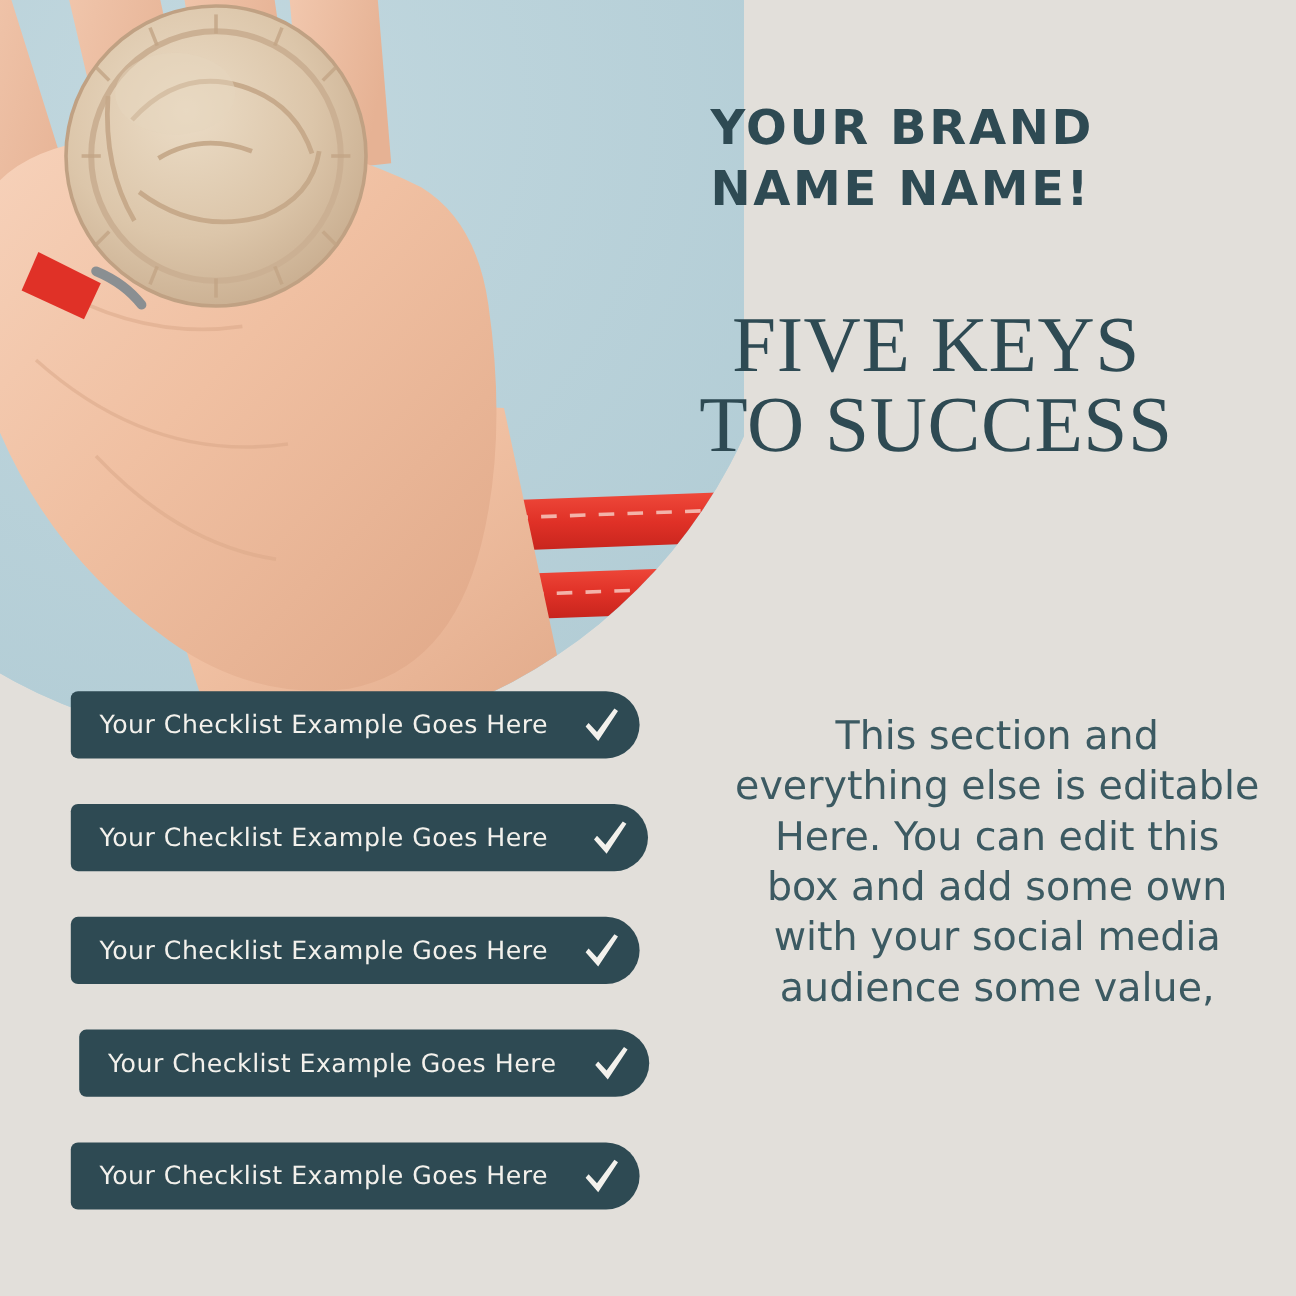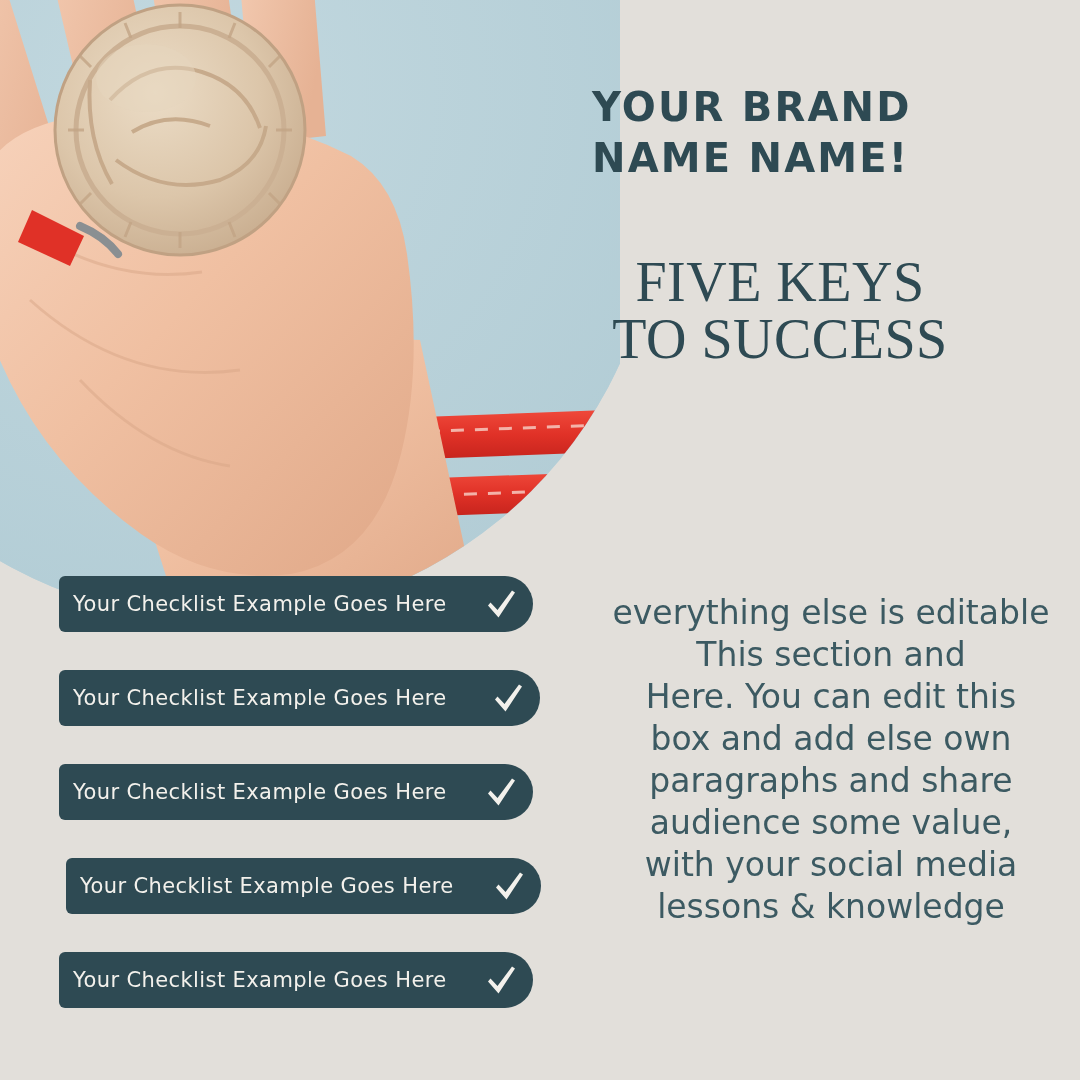--- a/index.html
+++ b/index.html
@@ -59,21 +59,21 @@
   .brand .ln { display: block; white-space: nowrap; }
 
   .headline {
     position: absolute;
     left: 500px;
     top: 254px;
     width: 560px;
     text-align: center;
     color: #2E4A53;
     font-family: "Liberation Serif", "DejaVu Serif", serif;
-    font-size: 56px;
+    font-size: 66px;
     line-height: 1.02;
     letter-spacing: 0.5px;
   }
   .headline .ln { display: block; white-space: nowrap; }
 
   .paragraph {
     position: absolute;
     left: 600px;
     top: 592px;
     width: 462px;
@@ -94,21 +94,21 @@
     width: 600px;
   }
   .pill {
     position: absolute;
     height: 56px;
     background: #2E4A53;
     border-radius: 6px 28px 28px 6px;
     display: flex;
     align-items: center;
     box-sizing: border-box;
-    padding-left: 14px;
+    padding-left: 24px;
     padding-right: 12px;
   }
   .pill-label {
     color: #F3F1EC;
     font-family: "DejaVu Sans", sans-serif;
     font-size: 21px;
     letter-spacing: 0.4px;
     white-space: nowrap;
     flex: 1;
   }
@@ -221,28 +221,26 @@
     <span class="ln">YOUR BRAND</span>
     <span class="ln">NAME NAME!</span>
   </div>
 
   <div class="headline">
     <span class="ln">FIVE KEYS</span>
     <span class="ln">TO SUCCESS</span>
   </div>
 
   <div class="paragraph">
+    <span class="ln">This section and</span>
     <span class="ln">everything else is editable</span>
-    <span class="ln">This section and</span>
     <span class="ln">Here. You can edit this</span>
-    <span class="ln">box and add else own</span>
-    <span class="ln">paragraphs and share</span>
+    <span class="ln">box and add some own</span>
+    <span class="ln">with your social media</span>
     <span class="ln">audience some value,</span>
-    <span class="ln">with your social media</span>
-    <span class="ln">lessons &amp; knowledge</span>
   </div>
 
   <div class="checklist" id="checklist">
       <div class="pill" style="left: 59px; top: 0px; width: 474px;">
         <span class="pill-label">Your Checklist Example Goes Here</span>
         <svg class="pill-check" viewBox="0 0 40 40">
           <path d="M7 21.5 L9.5 18.5 L16.5 26 L31 6.5 L34 8.5 L17.5 33.5 Z" fill="#F3F1EC"></path>
         </svg>
       </div>
       <div class="pill" style="left: 59px; top: 94px; width: 481px;">

